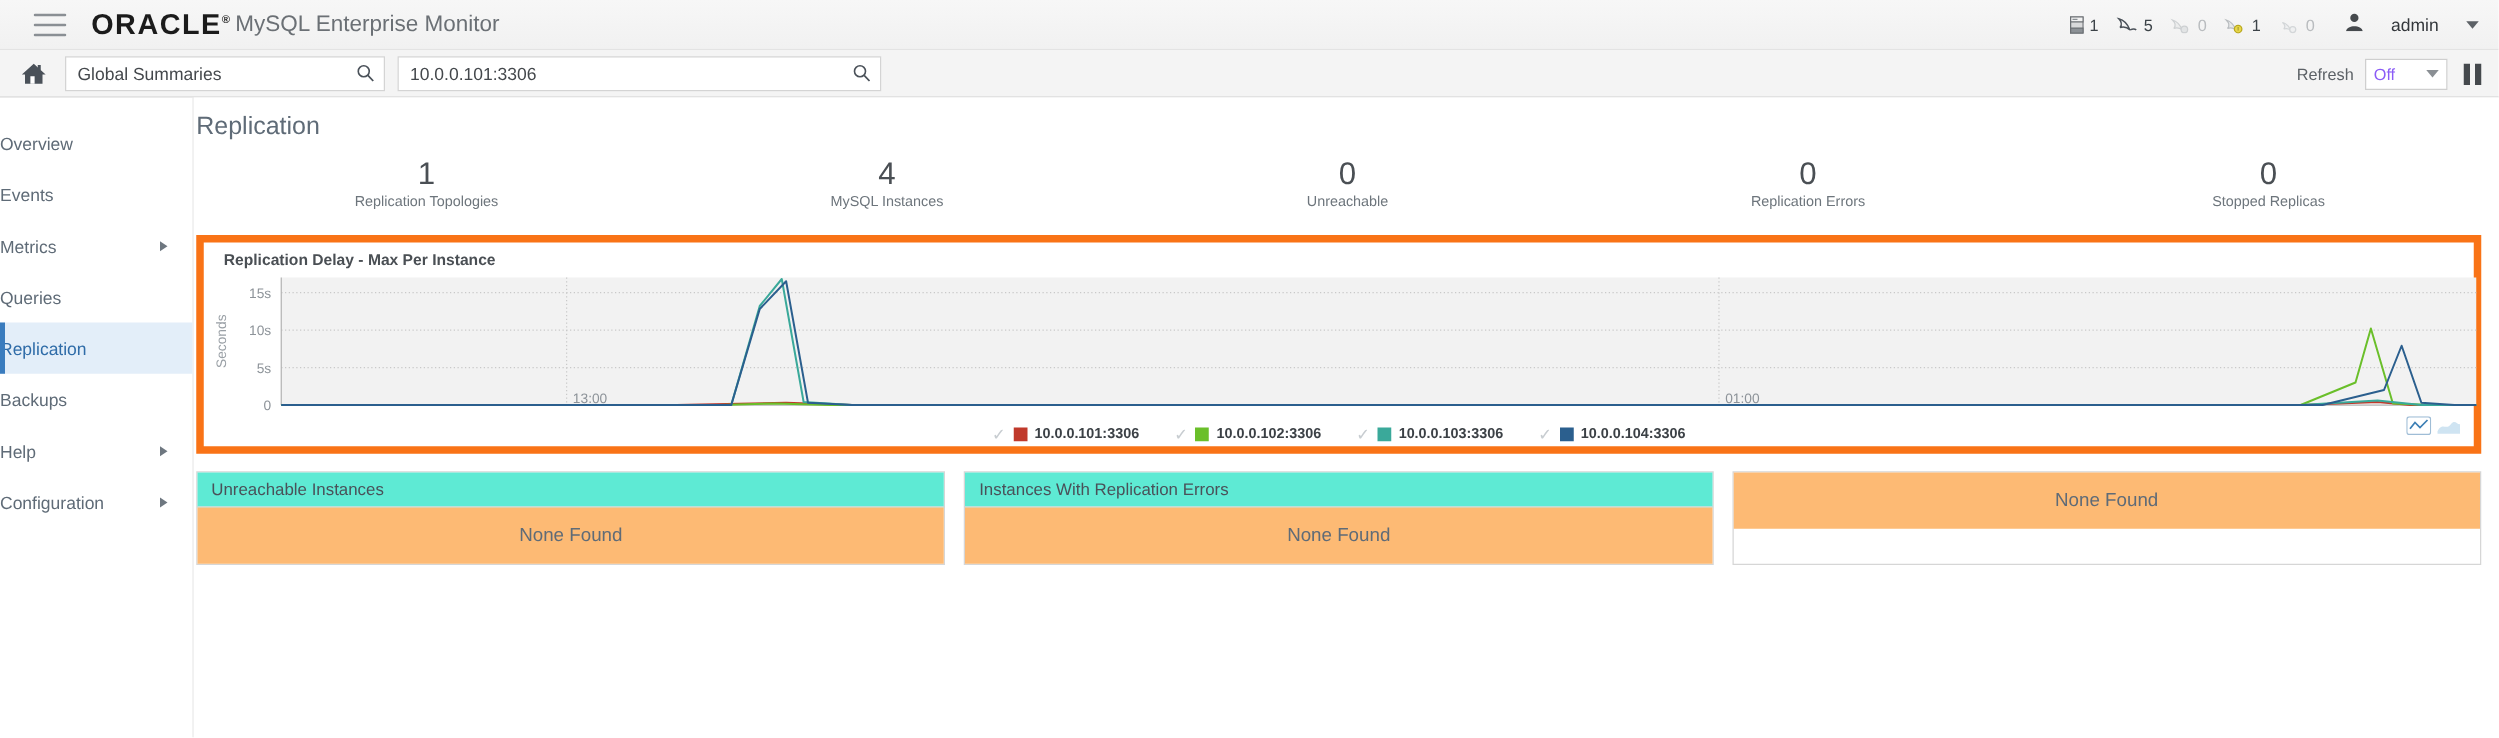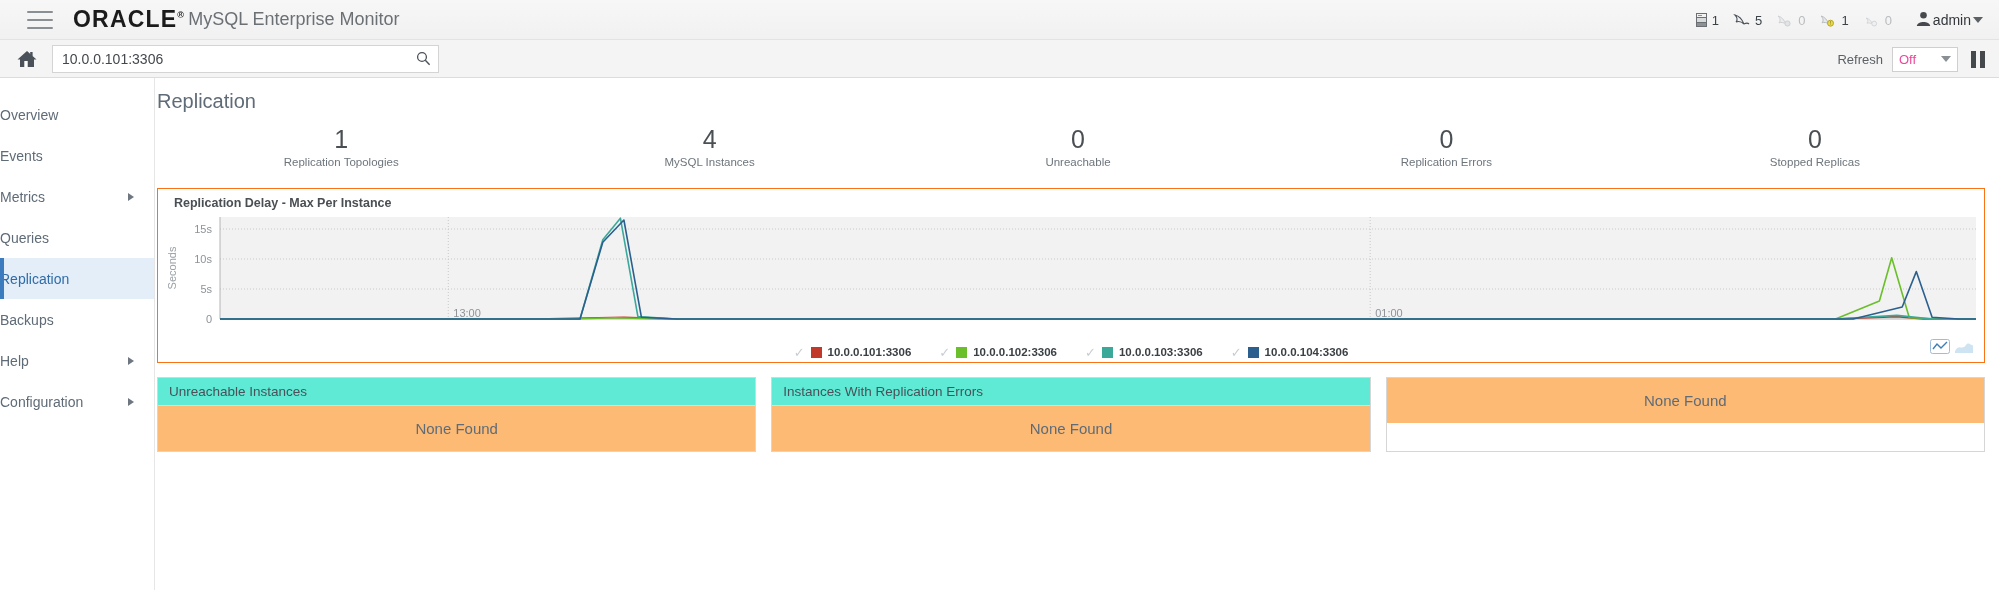--- a/index.html
+++ b/index.html
@@ -53,21 +53,21 @@
     position: absolute;
     right: 16px; top: 0;
     height: 40px;
     display: flex; align-items: center; gap: 0px;
   }
   .statgroup { display: flex; align-items: center; gap: 14px; margin-right: 24px; }
   .statitem { display: flex; align-items: center; gap: 5px; font-size: 13px; color: #3c4348; }
   .statitem.muted { color: #b9bcbf; }
   .statitem svg { display: block; }
 
-  .userbox { display: flex; align-items: center; gap: 2px; cursor: pointer; }
+  .userbox { display: flex; align-items: center; gap: 22px; cursor: pointer; }
   .userbox .uname { font-size: 14px; color: #33373b; }
   .caret-down {
     width: 0; height: 0;
     border-left: 5px solid transparent;
     border-right: 5px solid transparent;
     border-top: 6px solid #5c6166;
   }
 
   
   .searchbar {
@@ -108,21 +108,21 @@
   .refresh-area {
     position: absolute; right: 14px; top: 0;
     height: 38px; display: flex; align-items: center; gap: 9px;
   }
   .refresh-lbl { font-size: 13px; color: #5c6166; }
   .refresh-sel {
     width: 66px; height: 25px;
     background: #fff; border: 1px solid #cfcfcf;
     display: flex; align-items: center; justify-content: space-between;
     padding: 0 6px;
-    font-size: 13px; color: #ec4899;
+    font-size: 13px; color: #8b5cf6;
     cursor: pointer;
   }
   .refresh-sel .caret-down { border-top-color: #8a8f94; }
   .pause-btn { display: flex; gap: 4px; cursor: pointer; padding-left: 4px; }
   .pause-btn i { width: 5px; height: 17px; background: #45494d; display:block; }
 
   
   .wrap { display: flex; height: 512px; }
 
   .sidebar {
@@ -196,21 +196,21 @@
   }
   .tile { flex: 1; text-align: center; }
   .tile .num {
     font-size: 25px; color: #4a4f54; font-weight: 300; line-height: 30px;
   }
   .tile .lbl { font-size: 11.5px; color: #6d757c; margin-top: 2px; }
 
   
   .chart-panel {
     margin: 8px 14px 0 0;
-    border: 1px solid #f97316;
+    border: 6px solid #f97316;
     background: #fff;
     height: 175px;
     position: relative;
   }
   .chart-title {
     font-size: 12.5px; font-weight: 700; color: #4a4f54;
     padding: 7px 0 0 16px;
   }
   .plot-host { position: absolute; left: 0; top: 22px; right: 0; bottom: 0; }
   .plot-host svg { display: block; }
@@ -338,20 +338,29 @@
 
 <div class="searchbar">
   <div class="home-icon">
     <svg width="22" height="20" viewBox="0 0 22 20">
       <path d="M11 2 L1.5 10.5 L4 10.5 L4 18 L18 18 L18 10.5 L20.5 10.5 Z" fill="#4a5159"></path>
       <rect x="14.2" y="3" width="2.4" height="4" fill="#4a5159"></rect>
       <rect x="8.3" y="12" width="3.4" height="6" fill="#ffffff"></rect>
     </svg>
   </div>
 
+  <div class="sfield f1">
+    <input type="text" value="Global Summaries" style="">
+    <span class="mag">
+      <svg width="15" height="15" viewBox="0 0 15 15">
+        <circle cx="6" cy="6" r="4.4" fill="none" stroke="#4a5159" stroke-width="1.3"></circle>
+        <line x1="9.3" y1="9.3" x2="13.6" y2="13.8" stroke="#4a5159" stroke-width="1.4"></line>
+      </svg>
+    </span>
+  </div>
 
   <div class="sfield f2">
     <input type="text" value="10.0.0.101:3306" style="">
     <span class="mag">
       <svg width="15" height="15" viewBox="0 0 15 15">
         <circle cx="6" cy="6" r="4.4" fill="none" stroke="#4a5159" stroke-width="1.3"></circle>
         <line x1="9.3" y1="9.3" x2="13.6" y2="13.8" stroke="#4a5159" stroke-width="1.4"></line>
       </svg>
     </span>
   </div>

